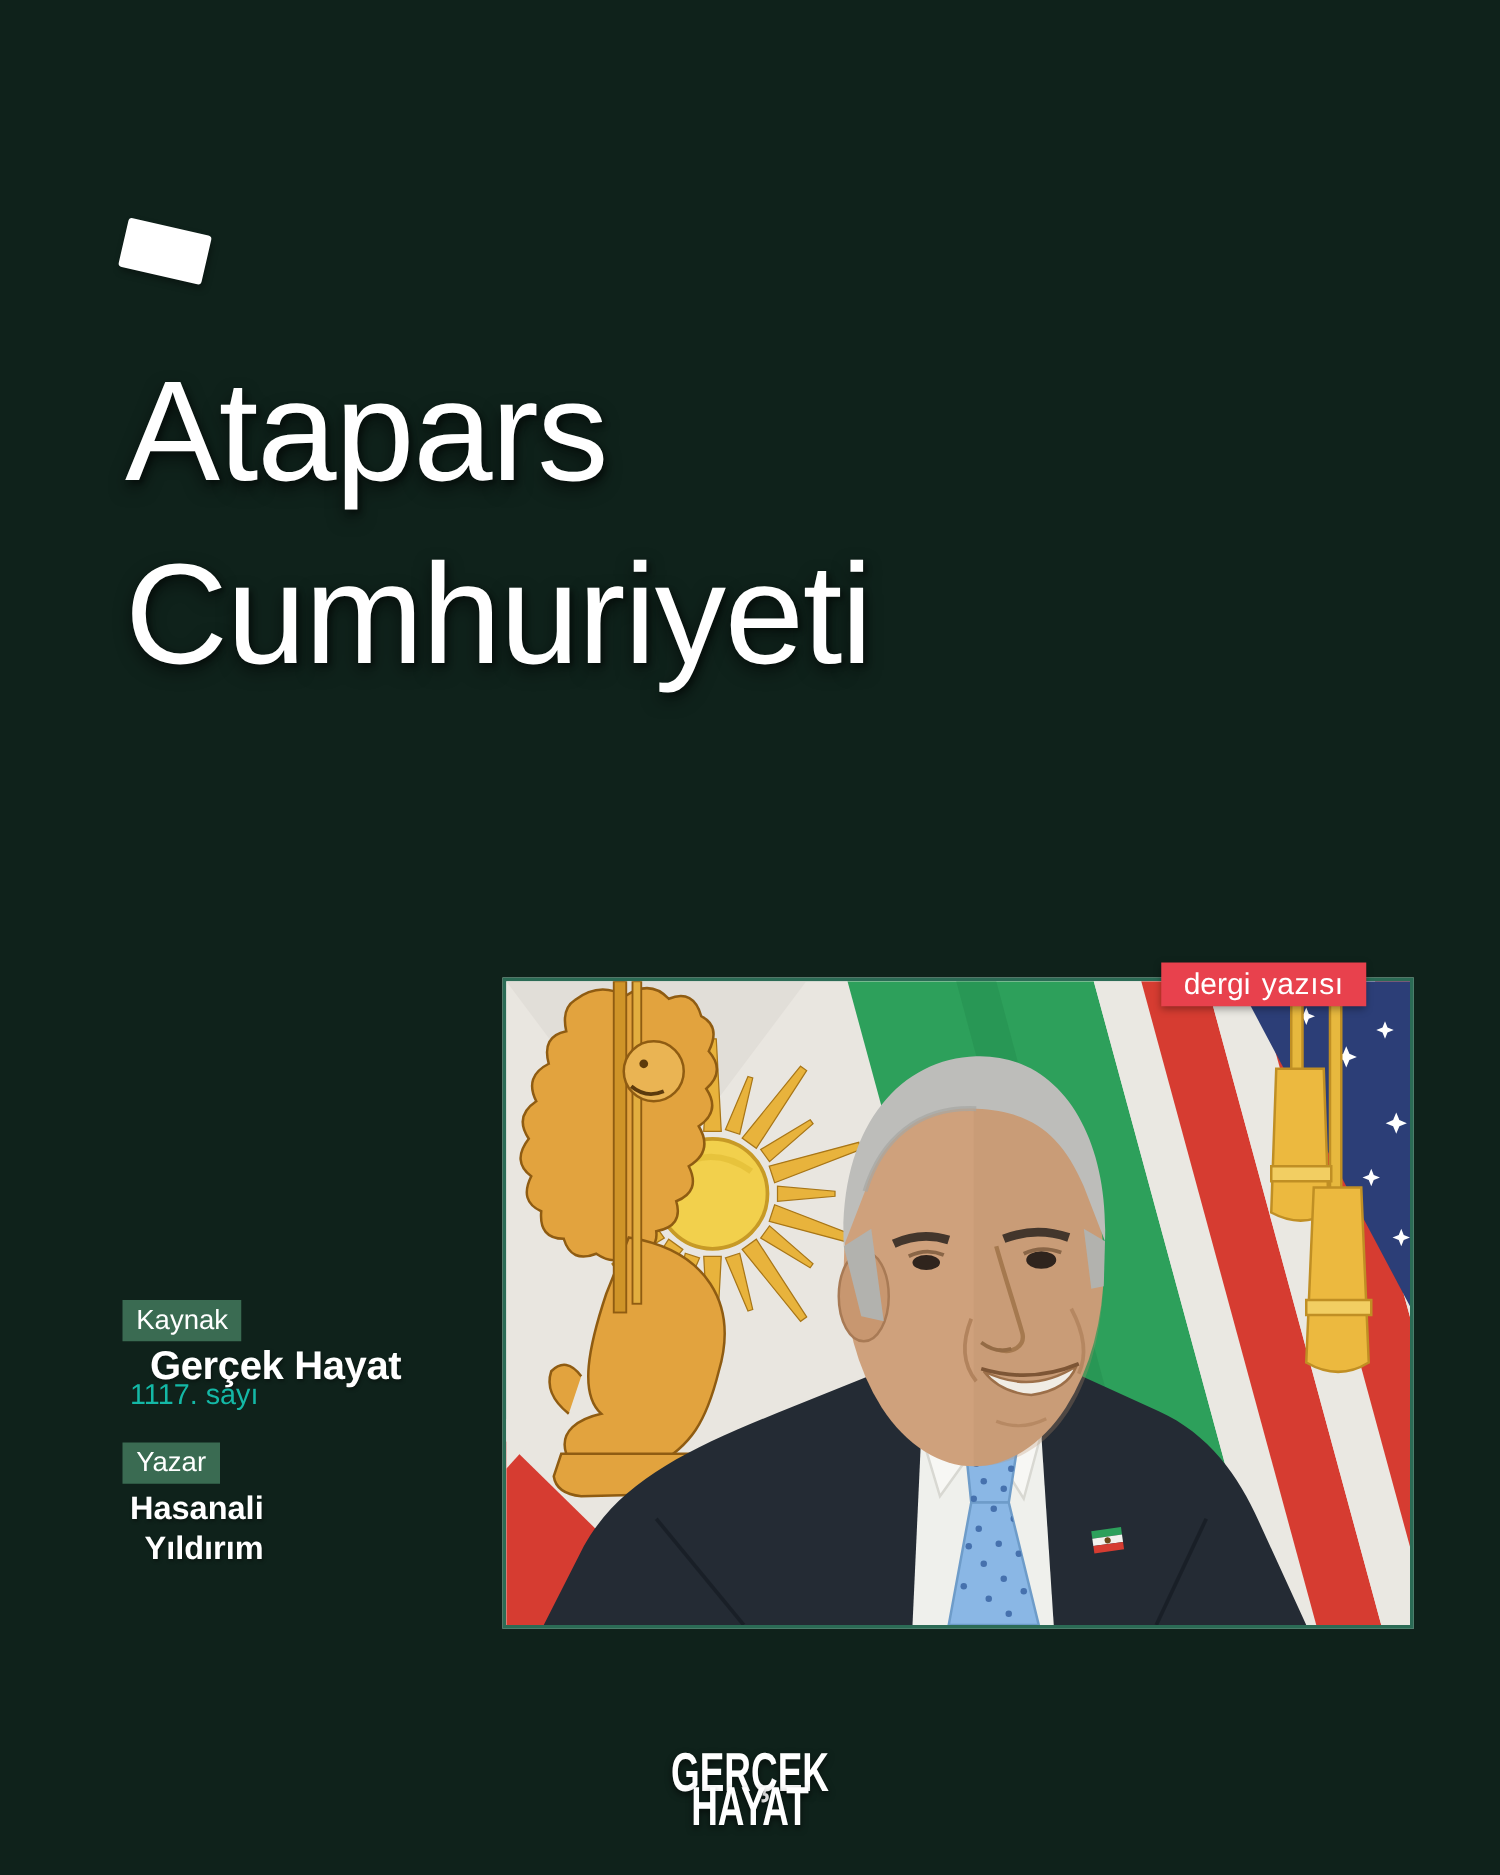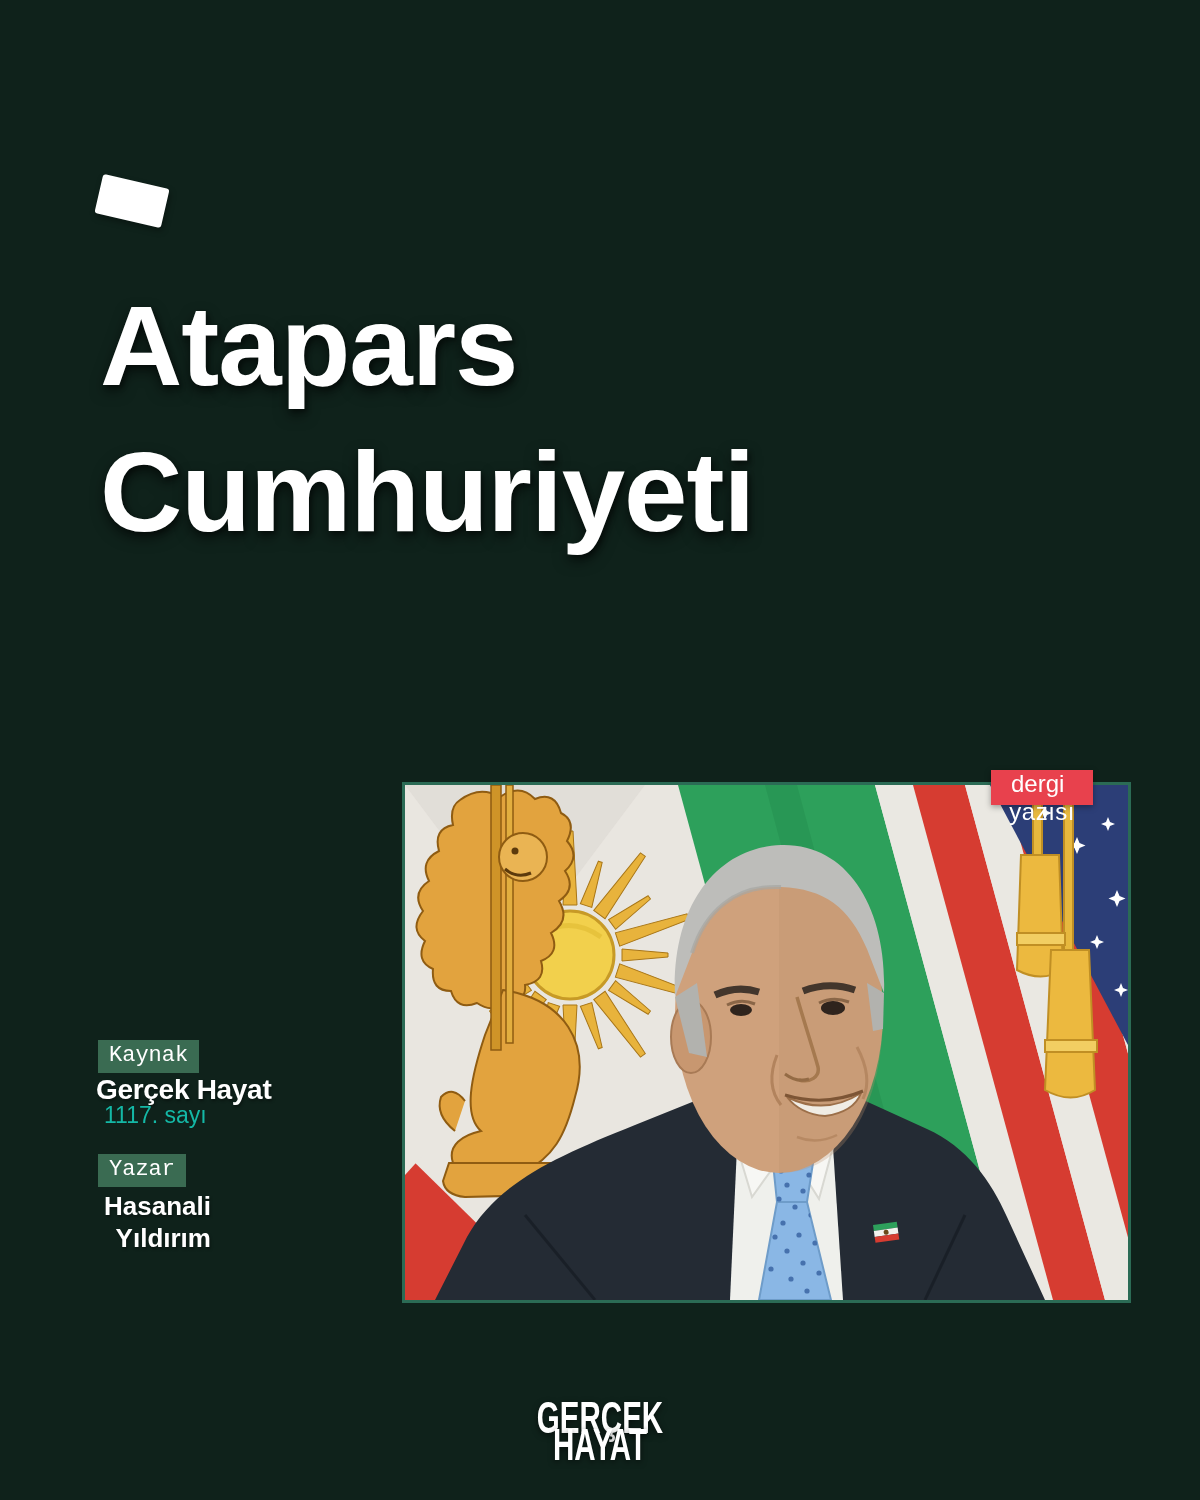--- a/index.html
+++ b/index.html
@@ -10,51 +10,50 @@
   }
   
   .quote-mark{
     position:absolute;left:98px;top:181px;width:68px;height:40px;
     background:#ffffff;transform:rotate(13deg);border-radius:3px;
     box-shadow:2px 3px 6px rgba(0,0,0,.35);
   }
   
   .title{
     position:absolute;left:100px;top:273px;margin:0;
-    color:#ffffff;font-weight:700;font-size:114px;line-height:146px;
+    color:#ffffff;font-weight:400;font-size:114px;line-height:146px;
     letter-spacing:-1px;
     text-shadow:0 6px 14px rgba(0,0,0,.55), 3px 3px 4px rgba(0,0,0,.35);
   }
   .title span{display:block;}
   
   .photo-wrap{
     position:absolute;left:402px;top:782px;width:723px;height:515px;
     border:3px solid #2b6b55;background:#e9e6e0;box-sizing:content-box;
   }
   .photo-wrap svg{display:block;width:723px;height:515px;}
   
   .badge{
     position:absolute;right:35px;top:-15px;height:35px;
     background:#e8414d;color:#ffffff;display:flex;align-items:center;
     padding:0 18px;font-size:24px;white-space:nowrap;
     box-shadow:0 2px 6px rgba(0,0,0,.35);
-    flex-direction:column;
   }
   .badge .b-normal{font-weight:400;margin-right:9px;}
   .badge .b-bold{font-weight:400;letter-spacing:.5px;}
   
   .chip{
     position:absolute;left:98px;display:inline-block;background:#3a6b52;
-    color:#ffffff;font-size:22px;line-height:22px;padding:5px 11px 6px;font-family:Liberation Mono, monospace;
+    color:#ffffff;font-size:22px;line-height:22px;padding:5px 11px 6px;
   }
   .chip.kaynak{top:1040px;}
   .chip.yazar{top:1154px;}
   .src-name{
-    position:absolute;left:96px;top:1074px;color:#ffffff;
-    font-weight:700;font-size:28px;letter-spacing:-.3px;
+    position:absolute;left:120px;top:1074px;color:#ffffff;
+    font-weight:700;font-size:32px;letter-spacing:-.3px;
     text-shadow:1px 2px 3px rgba(0,0,0,.4);
   }
   .src-issue{
     position:absolute;left:104px;top:1102px;color:#14b8a6;font-size:23px;
   }
   .author-name{
     position:absolute;left:104px;top:1190px;color:#ffffff;
     font-weight:700;font-size:26px;line-height:32px;
     text-shadow:1px 2px 3px rgba(0,0,0,.4);
     text-align:right;

